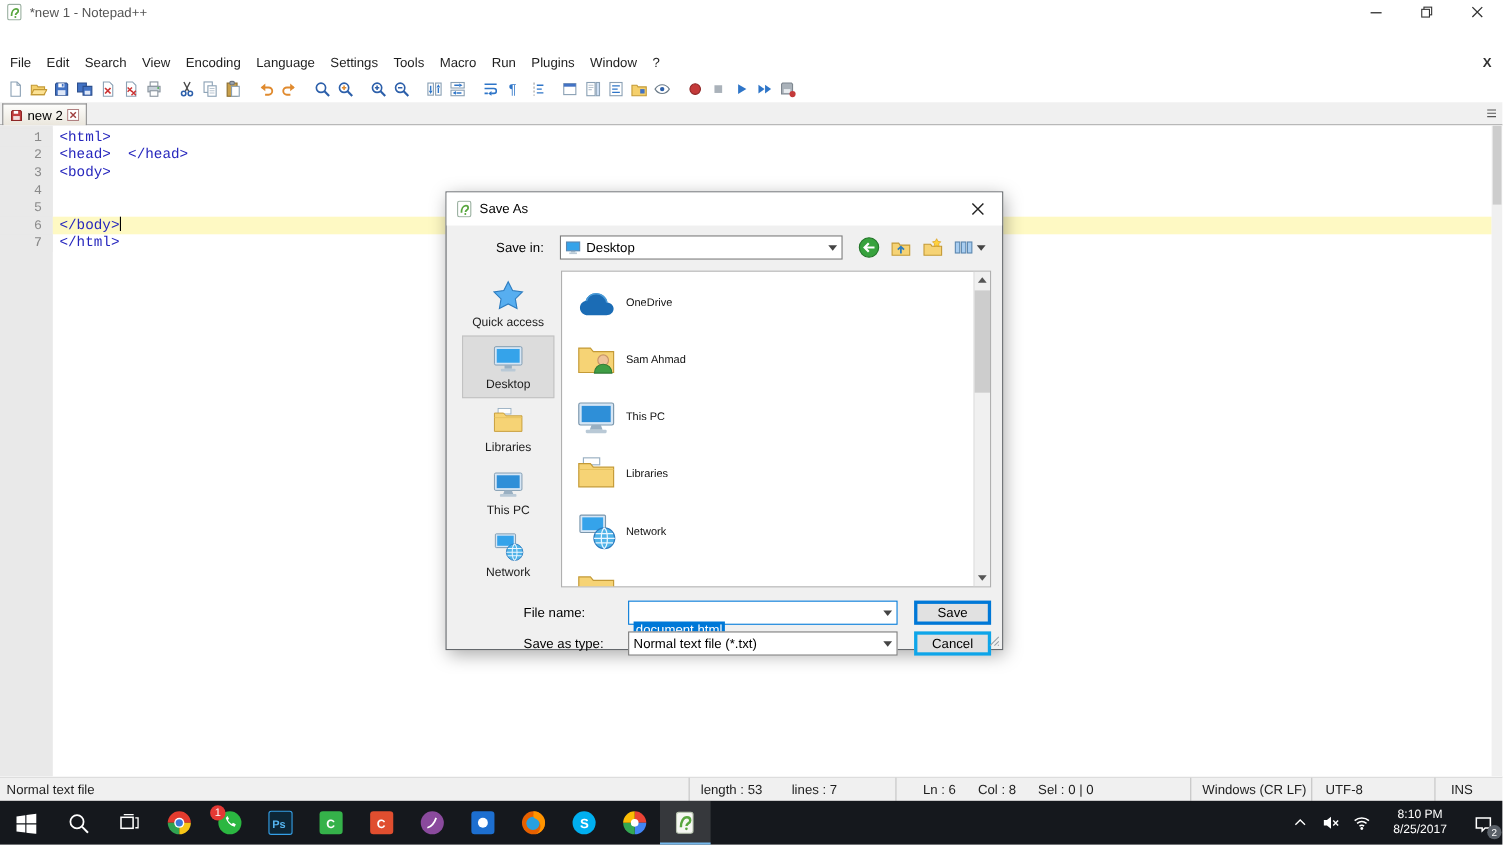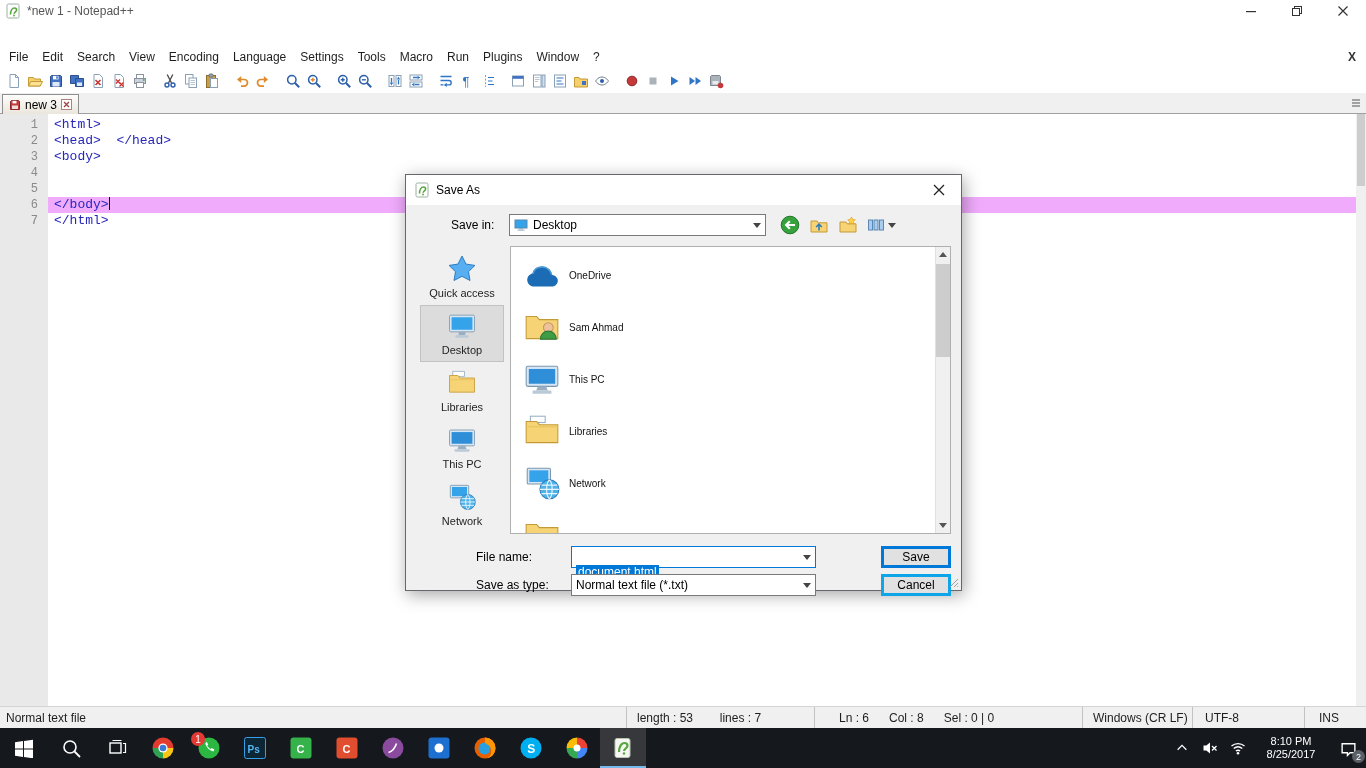--- a/index.html
+++ b/index.html
@@ -31,21 +31,21 @@
   .tab{height:20px;display:inline-flex;align-items:center;gap:4px;padding:0 6px;font-size:12px;color:#000;background:linear-gradient(#fdfdfb,#eae6dc);border:1px solid #8f8f8f;border-bottom:none;position:relative;top:1px;}
   .tab-list-btn{margin-left:auto;margin-right:4px;align-self:center;}
 
   
   .editor{flex:1 1 auto;position:relative;background:#fff;font-family:"Liberation Mono",monospace;overflow:hidden;}
   .gutter-bg{position:absolute;left:0;top:0;bottom:0;width:48px;background:#e9e9e9;}
   .ed-lines{position:absolute;left:0;top:3px;right:10px;}
   .ed-row{display:flex;height:16px;line-height:16px;}
   .ed-row .ln{flex:0 0 48px;text-align:right;padding-right:10px;color:#8a8a8a;font-size:12px;background:#e9e9e9;}
   .ed-row .code{flex:1;white-space:pre;color:#2626bd;font-size:13px;padding-left:6px;}
-  .ed-row.current .code{background:#f0abfc;}
+  .ed-row.current .code{background:#fef9c3;}
   .caret{display:inline-block;width:1px;height:13px;background:#000;vertical-align:-2px;}
   .ed-scrollbar{position:absolute;right:0;top:0;bottom:0;width:10px;background:#f0f0f0;}
   .ed-thumb{position:absolute;top:0;left:1px;right:1px;height:72px;background:#cdcdcd;}
 
   
   .statusbar{height:22px;background:#f0f0f0;border-top:1px solid #d4d4d4;display:flex;align-items:center;font-size:12px;color:#1e1e1e;flex:0 0 auto;}
   .sb{white-space:pre;height:100%;display:flex;align-items:center;}
   .sb + .sb{border-left:1px solid #c3c3c3;}
   .sb1{flex:1;padding-left:6px;}
   .sb2{width:188px;padding-left:10px;}
@@ -60,21 +60,21 @@
   .tb-btn{width:46px;display:flex;align-items:center;justify-content:center;position:relative;}
   .tb-btn.start{width:48px;}
   .tb-btn.active{background:rgba(255,255,255,.14);box-shadow:inset 0 -2px 0 #76b9ed;}
   .tb-badge{position:absolute;top:4px;left:5px;min-width:14px;height:14px;border-radius:7px;background:#e53935;color:#fff;font-size:10px;display:flex;align-items:center;justify-content:center;padding:0 2px;}
   .tray{margin-left:auto;display:flex;align-items:center;justify-content:space-between;}
   .tray-ic{width:28px;height:40px;display:flex;align-items:center;justify-content:center;position:relative;}
   .clock{width:78px;text-align:center;font-size:11px;line-height:13px;color:#fff;}
   .ac-badge{position:absolute;bottom:5px;right:1px;min-width:13px;height:13px;border-radius:7px;background:#5a6068;color:#fff;font-size:9px;display:flex;align-items:center;justify-content:center;padding:0 2px;}
 
   
-  .dialog{position:absolute;left:405px;top:174px;width:557px;height:417px;background:#f0f0f0;border:1px solid #64686c;box-shadow:2px 4px 16px rgba(0,0,0,.35);font-size:12px;color:#000;display:flex;flex-direction:column;z-index:50;}
+  .dialog{position:absolute;left:405px;top:174px;width:507px;height:417px;background:#f0f0f0;border:1px solid #64686c;box-shadow:2px 4px 16px rgba(0,0,0,.35);font-size:12px;color:#000;display:flex;flex-direction:column;z-index:50;}
   .dlg-titlebar{height:30px;background:#fff;display:flex;align-items:center;padding-left:8px;flex:0 0 auto;}
   .dlg-icon{width:16px;height:16px;margin-right:6px;}
   .dlg-title{font-size:12px;color:#000;}
   .dlg-close{margin-left:auto;width:45px;height:30px;display:flex;align-items:center;justify-content:center;}
   .dlg-row1{display:flex;align-items:center;margin-top:9px;padding-left:45px;flex:0 0 auto;}
   .save-in-label{width:58px;}
   .combo{height:22px;background:#fff;border:1px solid #7a7a7a;display:flex;align-items:center;padding-left:4px;}
   .combo .val{white-space:nowrap;}
   .combo-arrow{width:17px;height:100%;display:flex;align-items:center;justify-content:center;margin-left:auto;}
   .caret-down{width:0;height:0;border-left:4px solid transparent;border-right:4px solid transparent;border-top:5px solid #444;}
@@ -376,21 +376,21 @@
 
   <div class="tabbar">
     <div class="tab active">
       <span class="tab-save-icon">
           <svg width="12" height="12" viewBox="0 0 12 12">
             <path d="M1.5 2.5l1-1h7l1 1v8h-9z" fill="#c23f3f" stroke="#8e2626"></path>
             <rect x="3.5" y="1.8" width="4" height="2.6" fill="#fff"></rect>
             <rect x="3" y="6.5" width="6" height="3.5" fill="#f2dcdc"></rect>
           </svg>
         </span>
-      <span class="tab-label">new 3</span>
+      <span class="tab-label">new 2</span>
       <span class="tab-close">
           <svg width="11" height="11" viewBox="0 0 11 11">
             <rect x="0.5" y="0.5" width="10" height="10" fill="#fff" stroke="#b08080"></rect>
             <path d="M3 3l5 5M8 3L3 8" stroke="#a04040" stroke-width="1.3"></path>
           </svg>
         </span>
     </div>
     <span class="tab-list-btn">
         <svg width="12" height="12" viewBox="0 0 12 12">
           <path d="M2 3h8M2 6h8M2 9h8" stroke="#555"></path>

